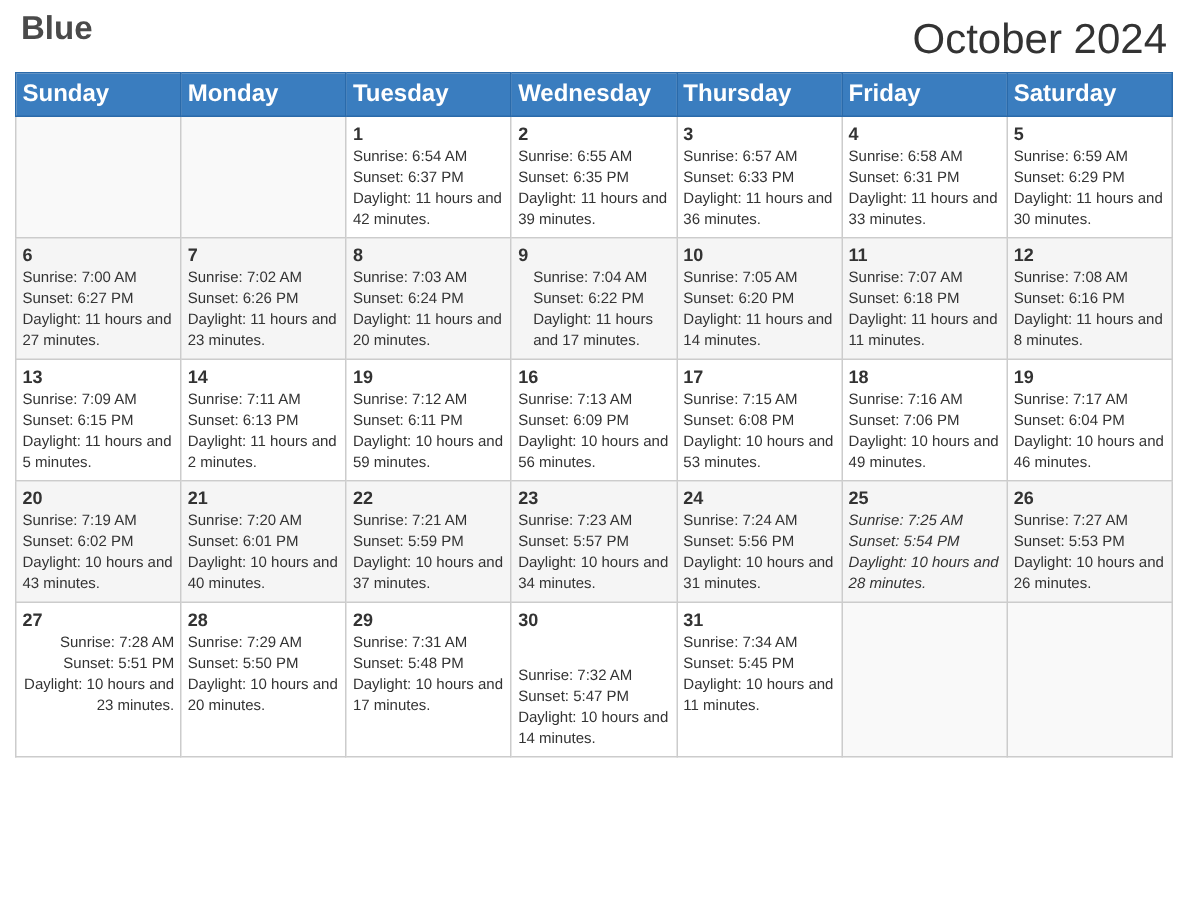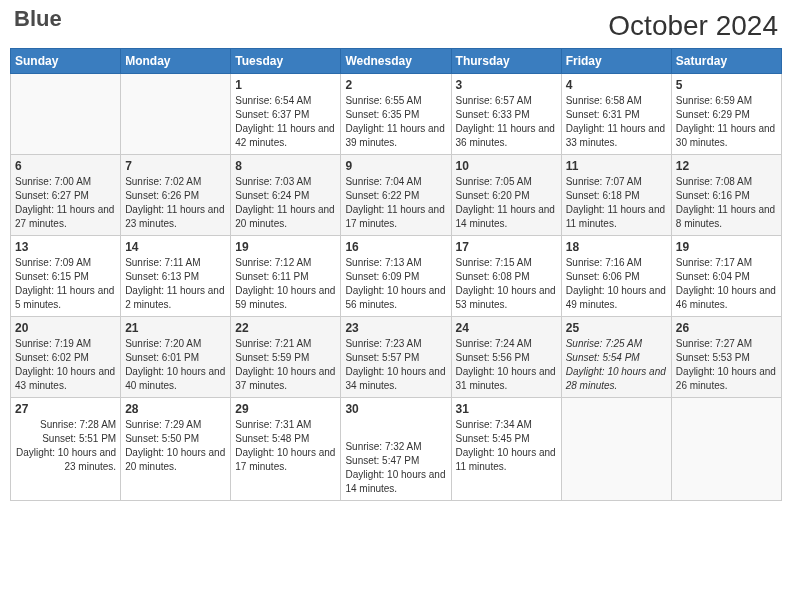--- a/index.html
+++ b/index.html
@@ -42,21 +42,21 @@
     table {
       width: 100%;
       border-collapse: collapse;
       font-size: 11px;
     }
     thead tr th {
       background: #3a7dbf;
       color: #fff;
       text-align: left;
       padding: 5px 4px;
-      font-size: 12px;
+      font-size: 16px;
       font-weight: bold;
       border: 1px solid #2a6aaa;
     }
     tbody tr td {
       vertical-align: top;
       padding: 4px;
       border: 1px solid #ccc;
       min-height: 70px;
       height: 80px;
       width: 14.28%;
@@ -154,21 +154,21 @@
 Daylight: 11 hours and 23 minutes.</div>
         </td>
         <td>
           <span class="day-num">8</span>
           <div class="day-info" style="white-space: pre-line;">Sunrise: 7:03 AM
 Sunset: 6:24 PM
 Daylight: 11 hours and 20 minutes.</div>
         </td>
         <td>
           <span class="day-num">9</span>
-          <div class="day-info" style="white-space: pre-line;">Sunrise: 7:04 AM
+          <div class="day-info" style="white-space: pre-line; margin-left: 10px;">Sunrise: 7:04 AM
 Sunset: 6:22 PM
 Daylight: 11 hours and 17 minutes.</div>
         </td>
         <td>
           <span class="day-num">10</span>
           <div class="day-info" style="white-space: pre-line;">Sunrise: 7:05 AM
 Sunset: 6:20 PM
 Daylight: 11 hours and 14 minutes.</div>
         </td>
         <td>
@@ -211,21 +211,21 @@
         </td>
         <td>
           <span class="day-num">17</span>
           <div class="day-info" style="white-space: pre-line;">Sunrise: 7:15 AM
 Sunset: 6:08 PM
 Daylight: 10 hours and 53 minutes.</div>
         </td>
         <td>
           <span class="day-num">18</span>
           <div class="day-info" style="white-space: pre-line;">Sunrise: 7:16 AM
-Sunset: 6:06 PM
+Sunset: 7:06 PM
 Daylight: 10 hours and 49 minutes.</div>
         </td>
         <td>
           <span class="day-num">19</span>
           <div class="day-info" style="white-space: pre-line;">Sunrise: 7:17 AM
 Sunset: 6:04 PM
 Daylight: 10 hours and 46 minutes.</div>
         </td>
       </tr>
       <tr>

